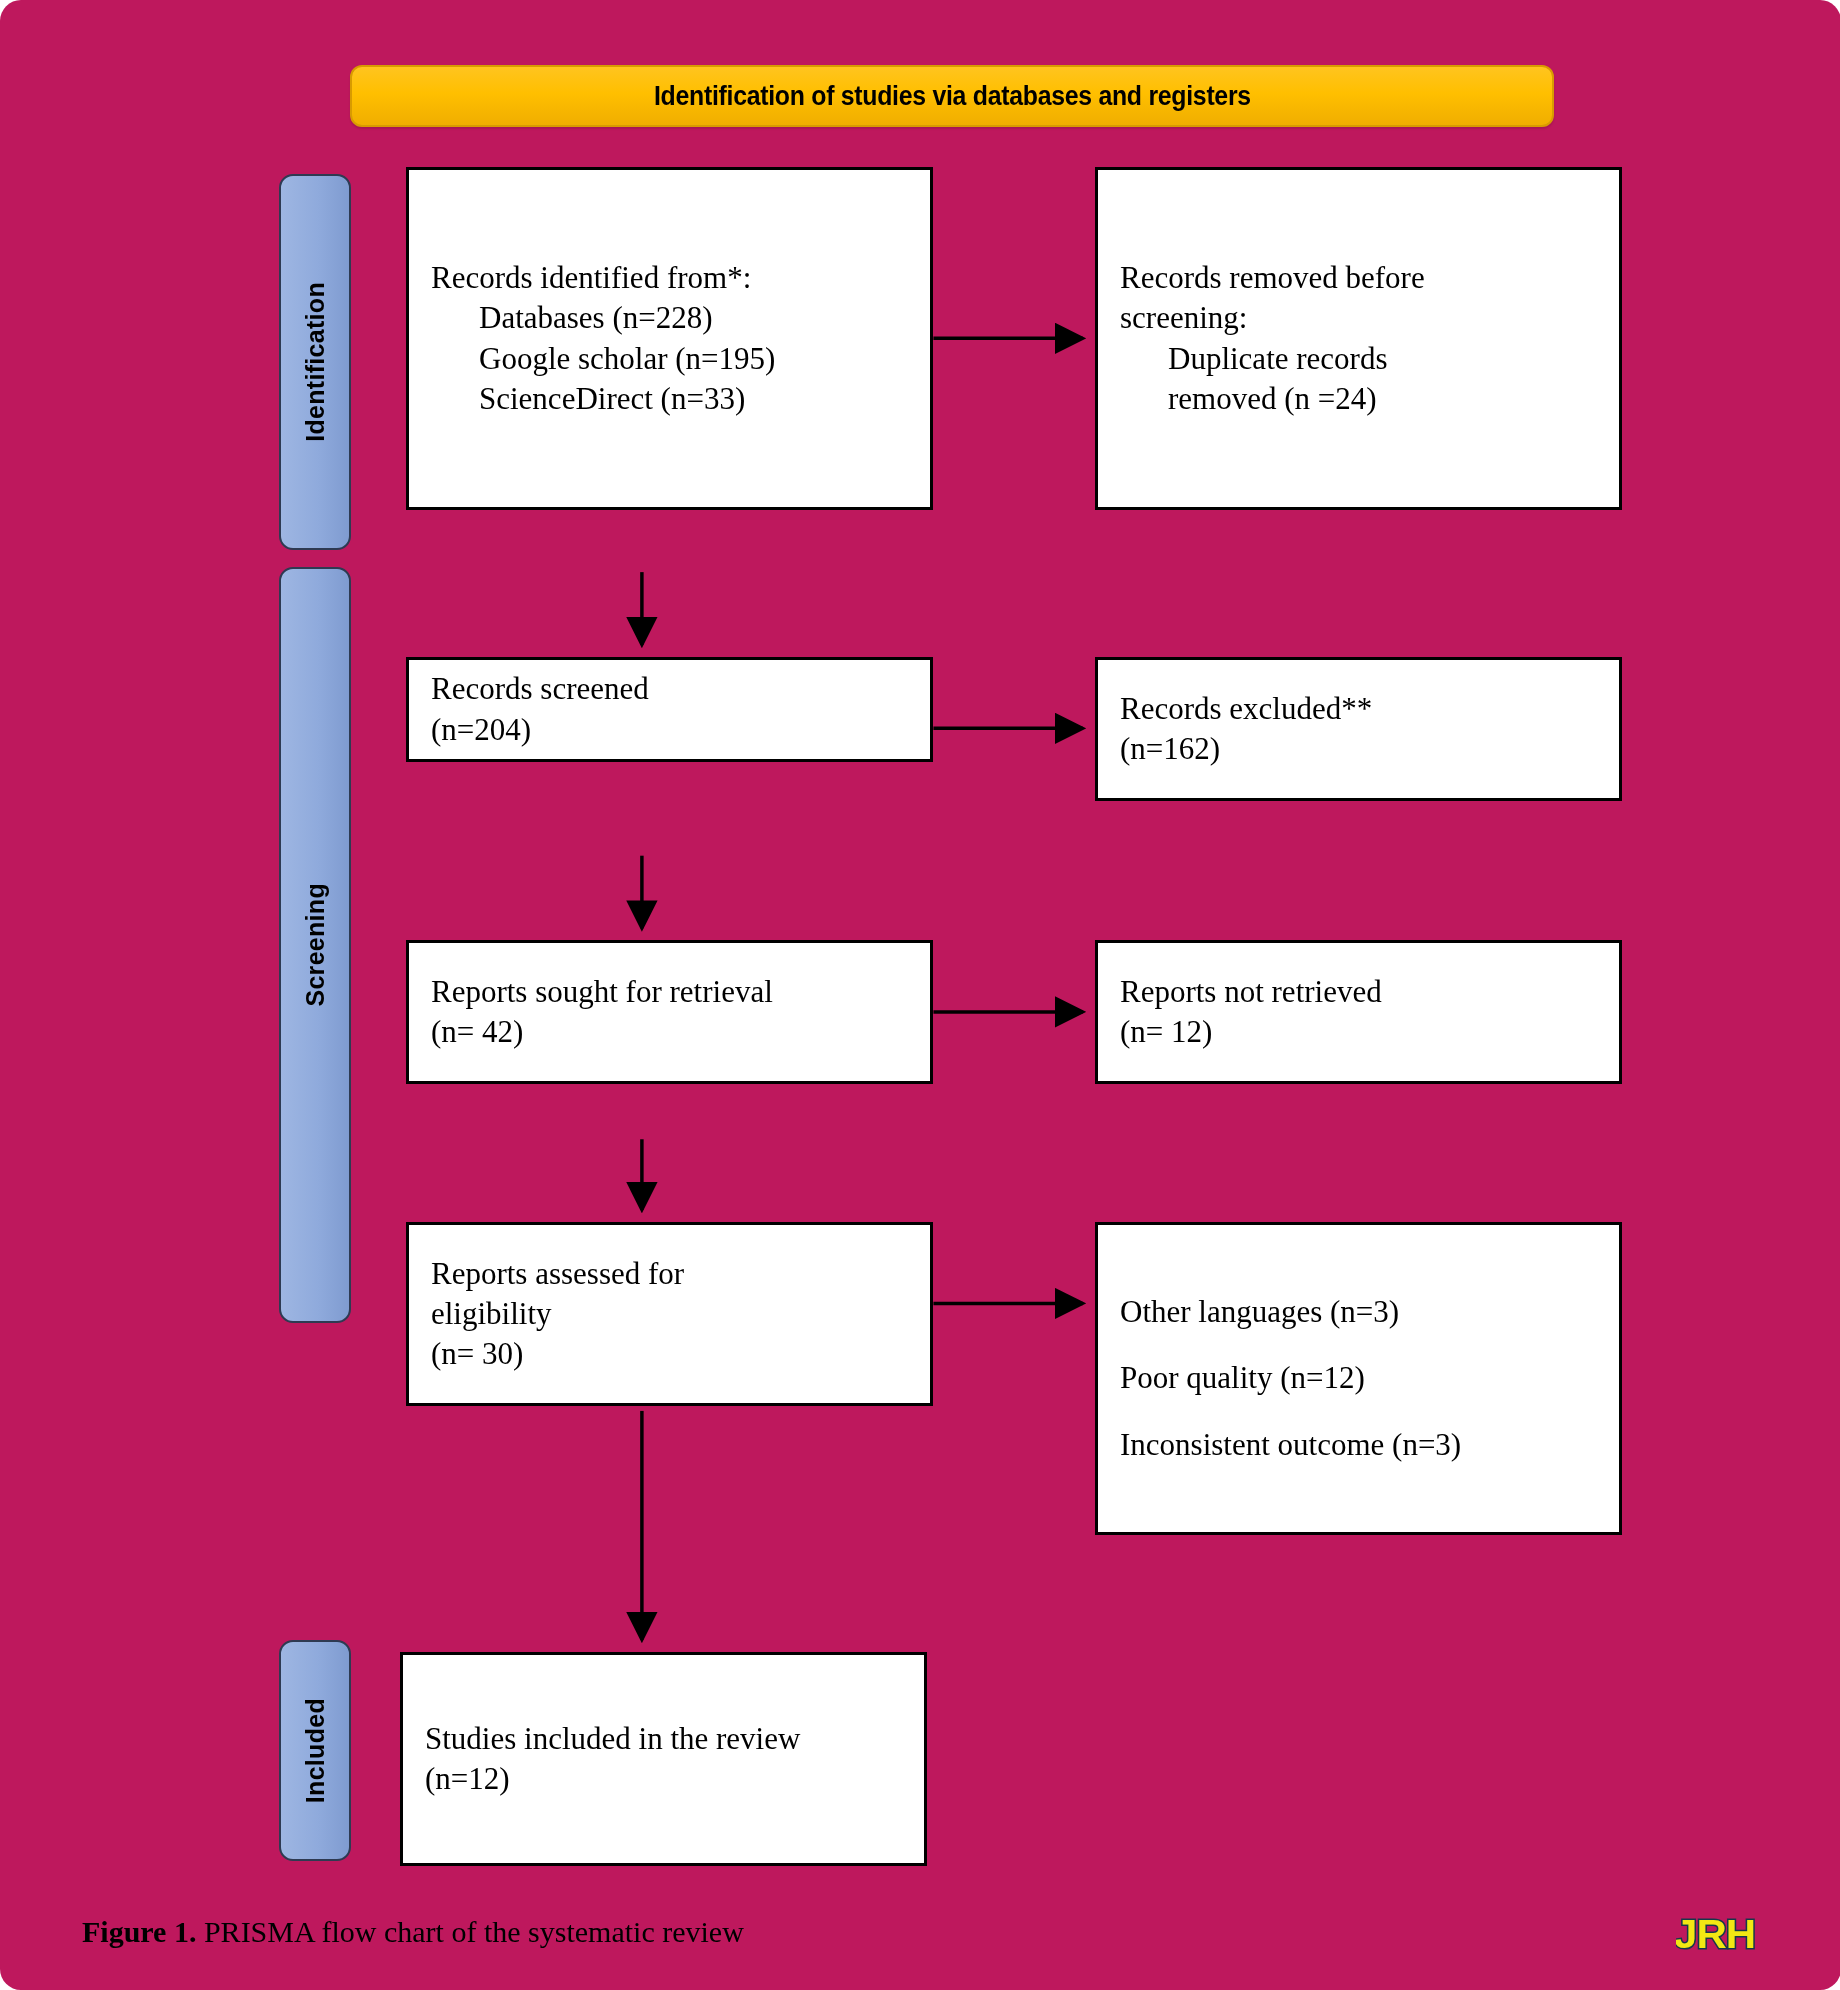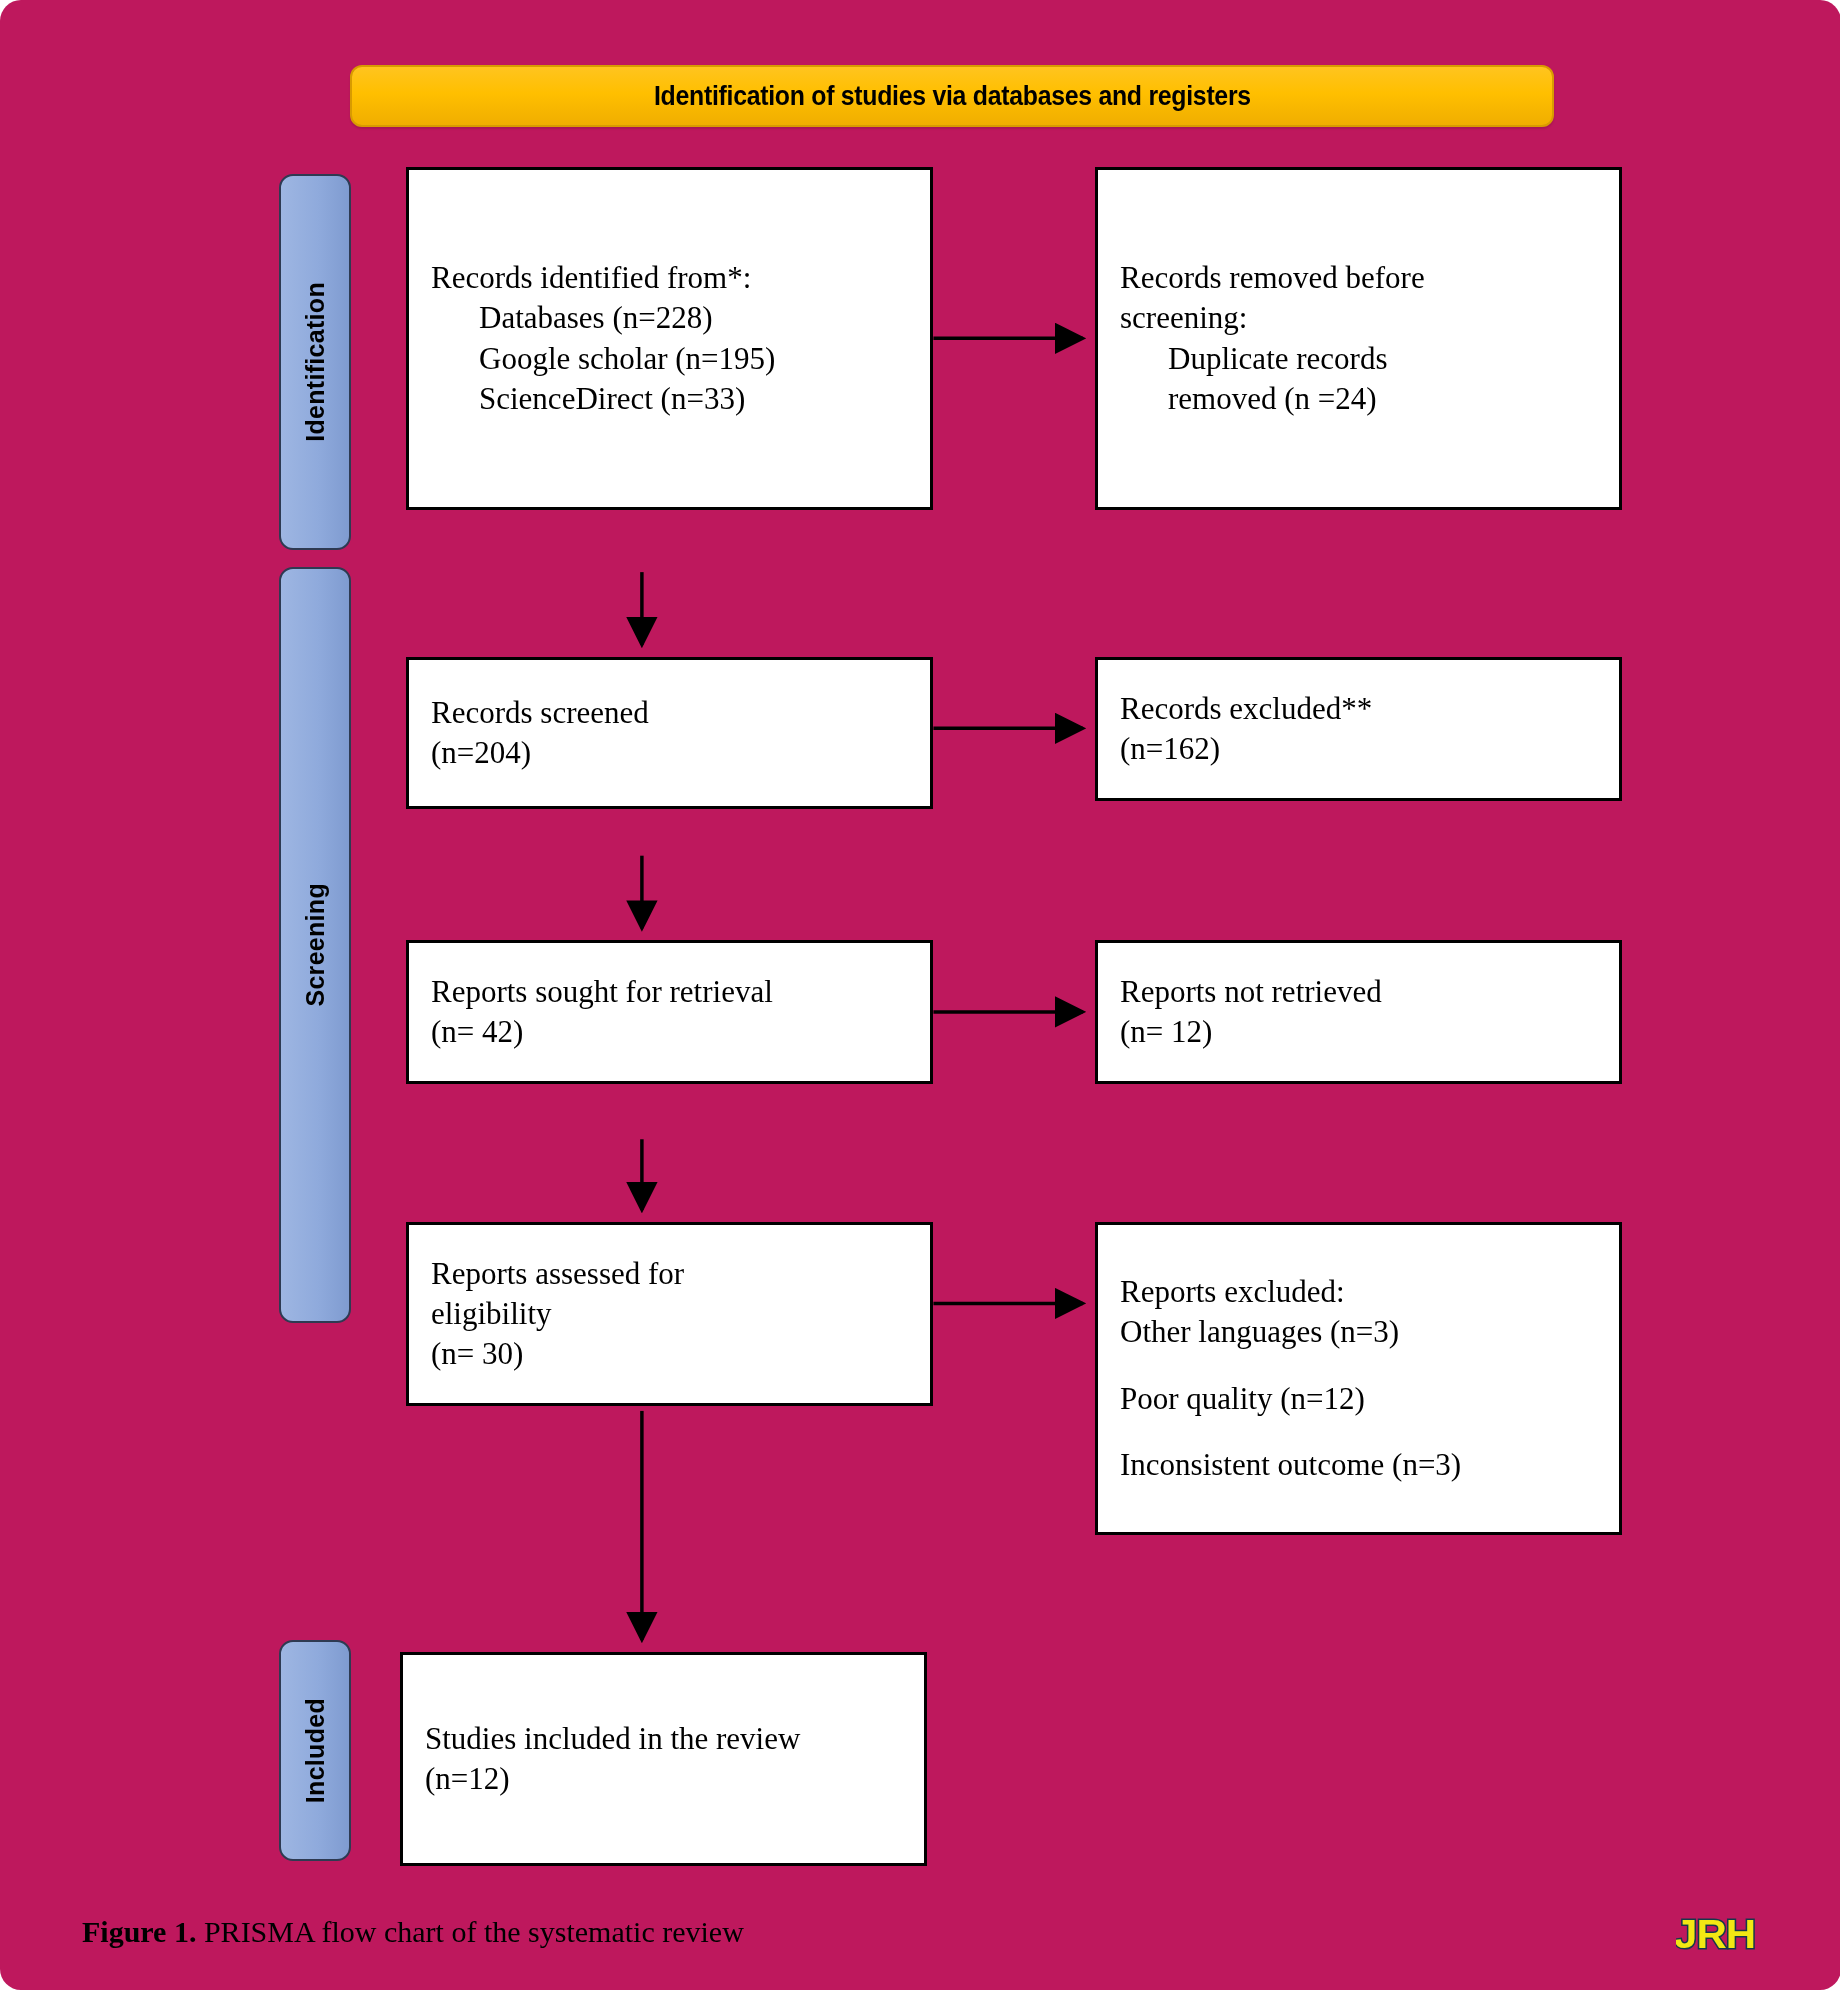--- a/index.html
+++ b/index.html
@@ -86,21 +86,21 @@
     margin: 0;
     font-size: 31px;
     line-height: 1.30;
     white-space: pre;
   }
   .box p.indent { padding-left: 48px; }
   .box p.spacer { height: 26px; }
 
   #box-identified  { left: 406px;  top: 167px;  width: 527px; height: 343px; }
   #box-removed     { left: 1095px; top: 167px;  width: 527px; height: 343px; }
-  #box-screened    { left: 406px;  top: 657px;  width: 527px; height: 152px; }
+  #box-screened    { left: 406px;  top: 657px;  width: 527px; height: 105px; }
   #box-excluded    { left: 1095px; top: 657px;  width: 527px; height: 144px; }
   #box-sought      { left: 406px;  top: 940px;  width: 527px; height: 144px; }
   #box-notretr     { left: 1095px; top: 940px;  width: 527px; height: 144px; font-family: Liberation Serif, serif; }
   #box-assessed    { left: 406px;  top: 1222px; width: 527px; height: 184px; }
   #box-repexcluded { left: 1095px; top: 1222px; width: 527px; height: 313px; }
   #box-included    { left: 400px;  top: 1652px; width: 527px; height: 214px; }
 
   
   #connectors {
     position: absolute;
@@ -232,21 +232,20 @@
     <p>(n= 12)</p>
   </div>
 
   <div class="box" id="box-assessed">
     <p>Reports assessed for</p>
     <p>eligibility</p>
     <p>(n= 30)</p>
   </div>
 
   <div class="box" id="box-repexcluded">
-    <p>Reports excluded:</p>
     <p>Other languages (n=3)</p>
     <p class="spacer"></p>
     <p>Poor quality (n=12)</p>
     <p class="spacer"></p>
     <p>Inconsistent outcome (n=3)</p>
   </div>
 
   <div class="box" id="box-included">
     <p>Studies included in the review</p>
     <p>(n=12)</p>

